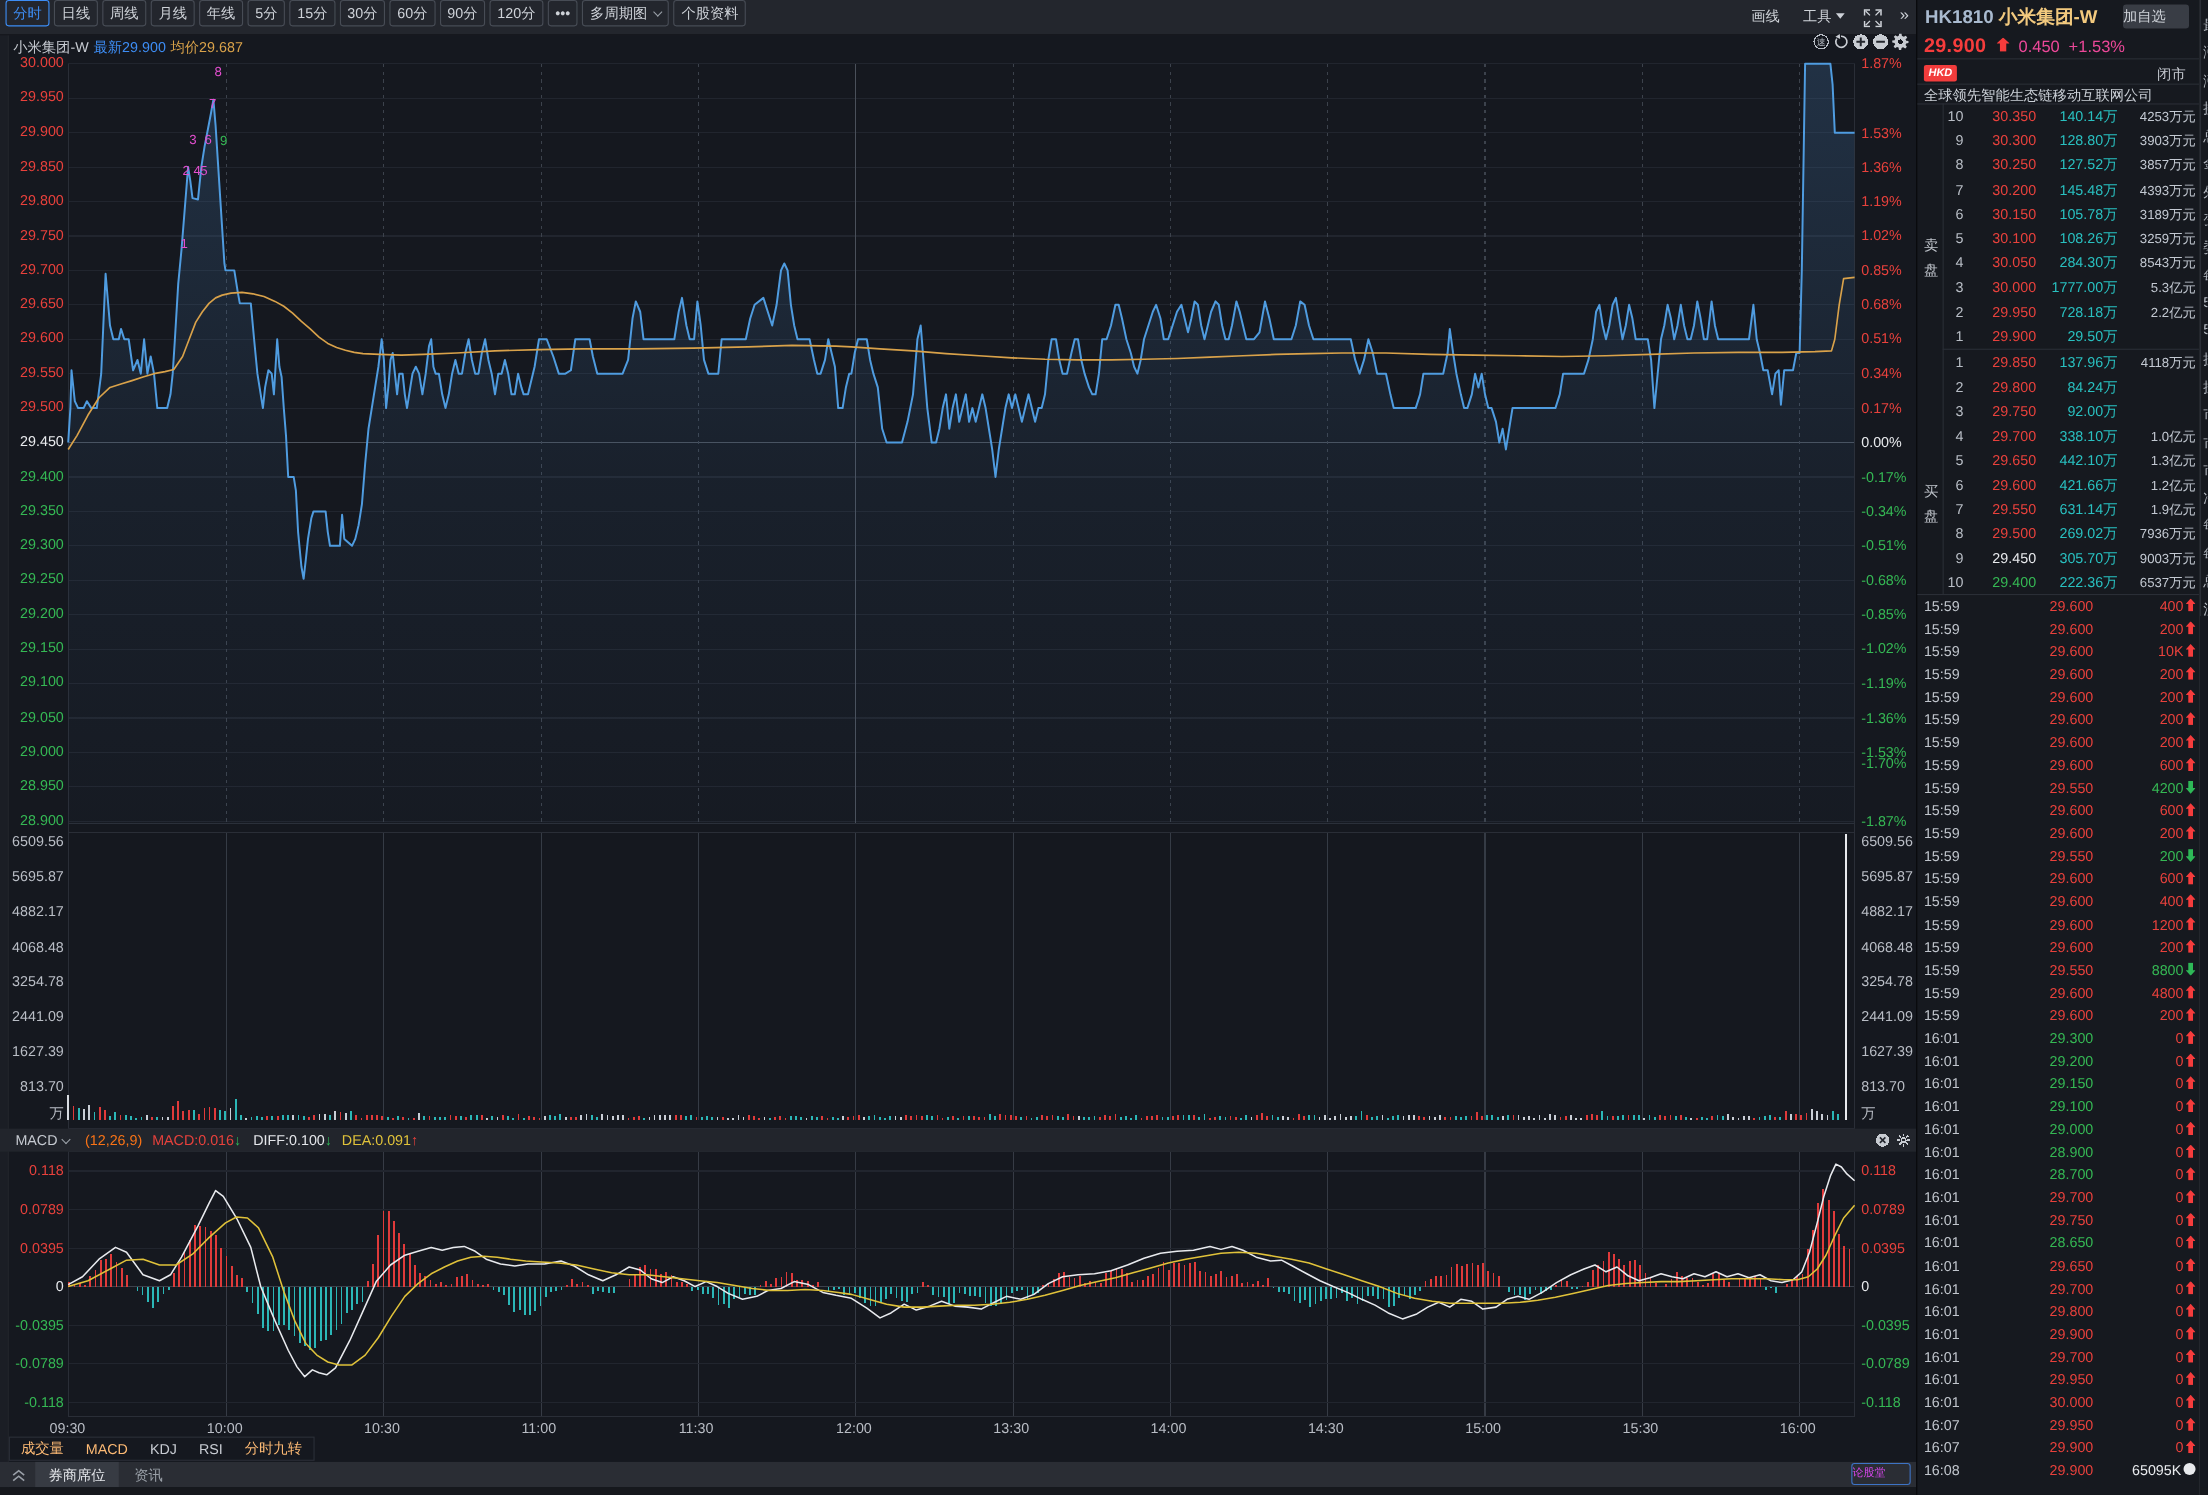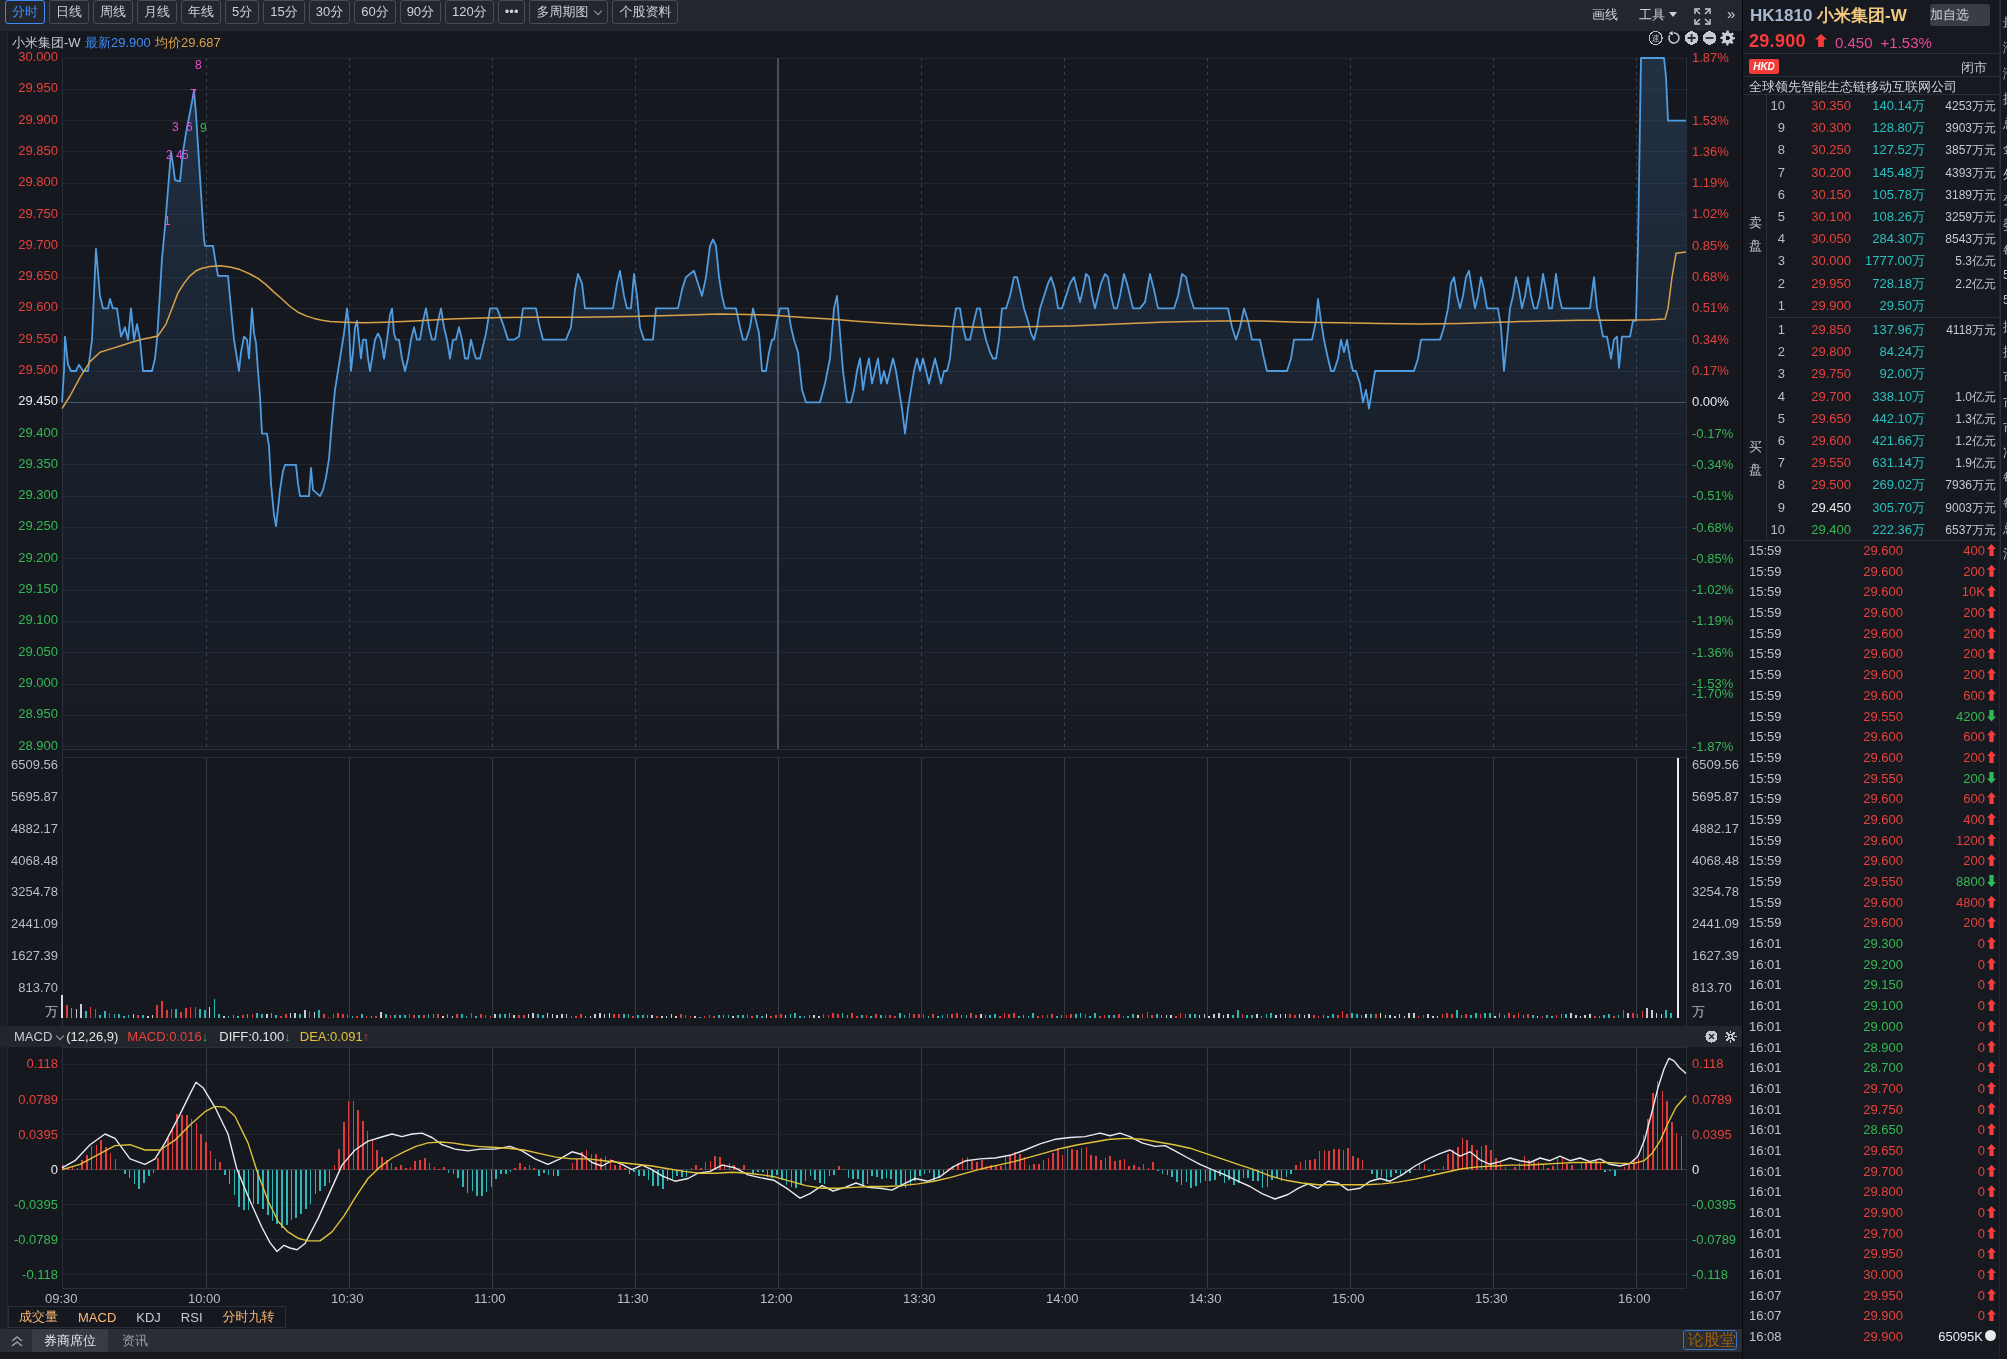--- a/index.html
+++ b/index.html
@@ -21,25 +21,25 @@
 #icons{position:absolute;left:1645px;top:30px;width:97px;height:18px}
 
 #indtabs{position:absolute;left:8px;top:1306px;height:22px;border:1px solid #2b2f38;display:flex;align-items:center;font-size:13px}
 #indtabs span{margin:0 10px;color:#c6cad1}
 #indtabs .b{color:#fdba74}
 
 #bbar{position:absolute;left:0;top:1329px;width:1742px;height:23px;background:#2a2d34}
 #bbar .tab1{position:absolute;left:32px;top:0;height:23px;line-height:23px;padding:0 12px;background:#373b43;color:#e4e6ea;font-size:13px}
 #bbar .tab2{position:absolute;left:122px;top:0;height:23px;line-height:23px;color:#9aa0a8;font-size:13px}
 #bbar .chev{position:absolute;left:10px;top:3px;color:#9aa0a8;font-size:11px}
-#lgt{position:absolute;left:1683px;top:1330px;width:54px;height:20px;border:1px solid #3d73c5;border-radius:3px;color:#a16207;font-size:16px;text-align:right;line-height:18px}
+#lgt{position:absolute;left:1683px;top:1330px;width:54px;height:20px;border:1px solid #3d73c5;border-radius:3px;color:#d946ef;font-size:10px;text-align:left;line-height:18px}
 #below{position:absolute;left:0;top:1352px;width:2007px;height:7px;background:#16181d}
 
 #mhead{position:absolute;left:0;top:1026px;width:1742px;height:21px;background:#22252c;font-size:13px;line-height:21px}
-#mhead .m1{color:#c6cad1;margin-left:14px} #mhead .m2{color:#e5e5e5;margin-left:3px}
+#mhead .m1{color:#c6cad1;margin-left:14px} #mhead .m2{color:#f97316;margin-left:14px}
 #mhead .mr{color:#e8413c;margin-left:9px} #mhead .mw{color:#e4e6ea;margin-left:11px} #mhead .my{color:#e0c23a;margin-left:9px}
 .da{color:#2eb857} .ua{color:#e8413c}
 .chv{display:inline-block;width:6px;height:6px;border-right:1.5px solid #9aa0a8;border-bottom:1.5px solid #9aa0a8;transform:rotate(45deg);vertical-align:2px;margin-left:5px}
 
 #rp{position:absolute;left:1742px;top:0;width:258px;height:1359px;background:#16191f;border-left:1px solid #07080a}
 #rp .hd1{position:absolute;left:7px;top:4px;font-size:17px;font-weight:bold;color:#a9bacf}
 #rp .hd1 em{font-style:normal;color:#f2c97e}
 #addw{position:absolute;left:187px;top:4px;width:60px;height:22px;background:#393d45;border-radius:3px;color:#ced2d8;font-size:13px;text-align:left;line-height:22px}
 #bigpx{position:absolute;left:6px;top:31px;font-size:18px;font-weight:bold;color:#f63c3c;letter-spacing:0.3px}
 #chg{position:absolute;left:92px;top:34px;font-size:15px;color:#ec4899}

